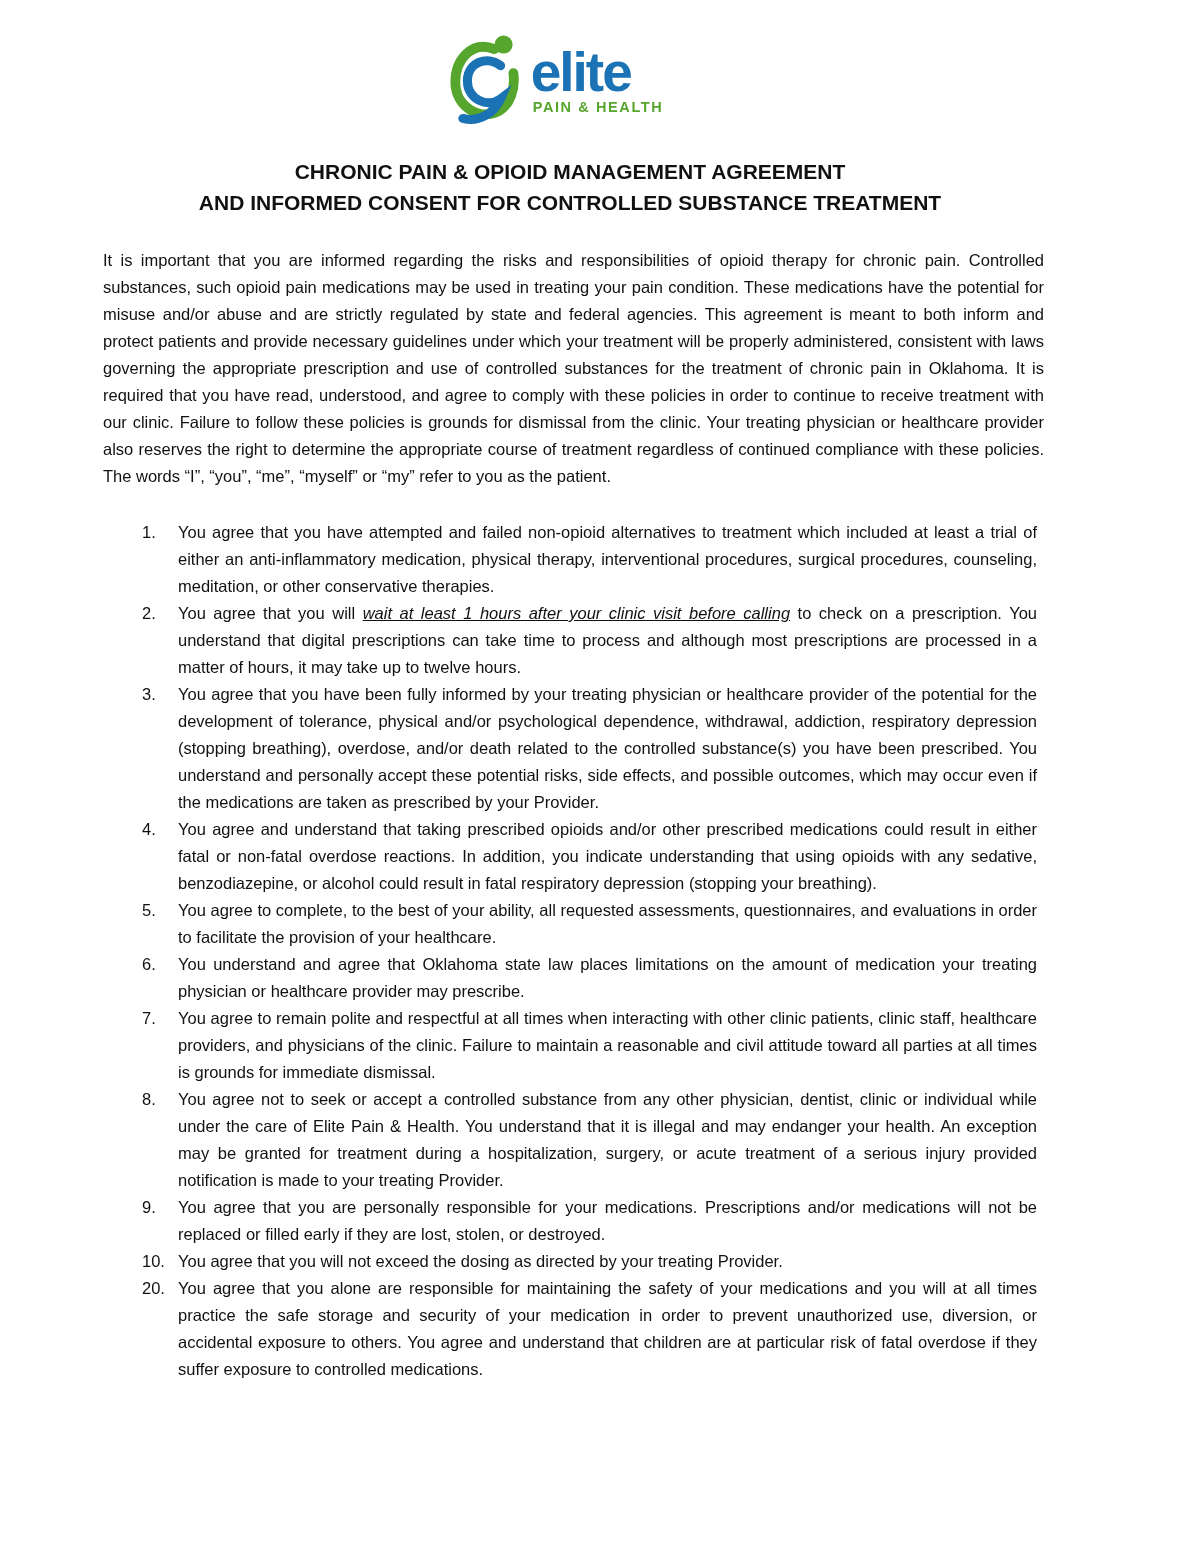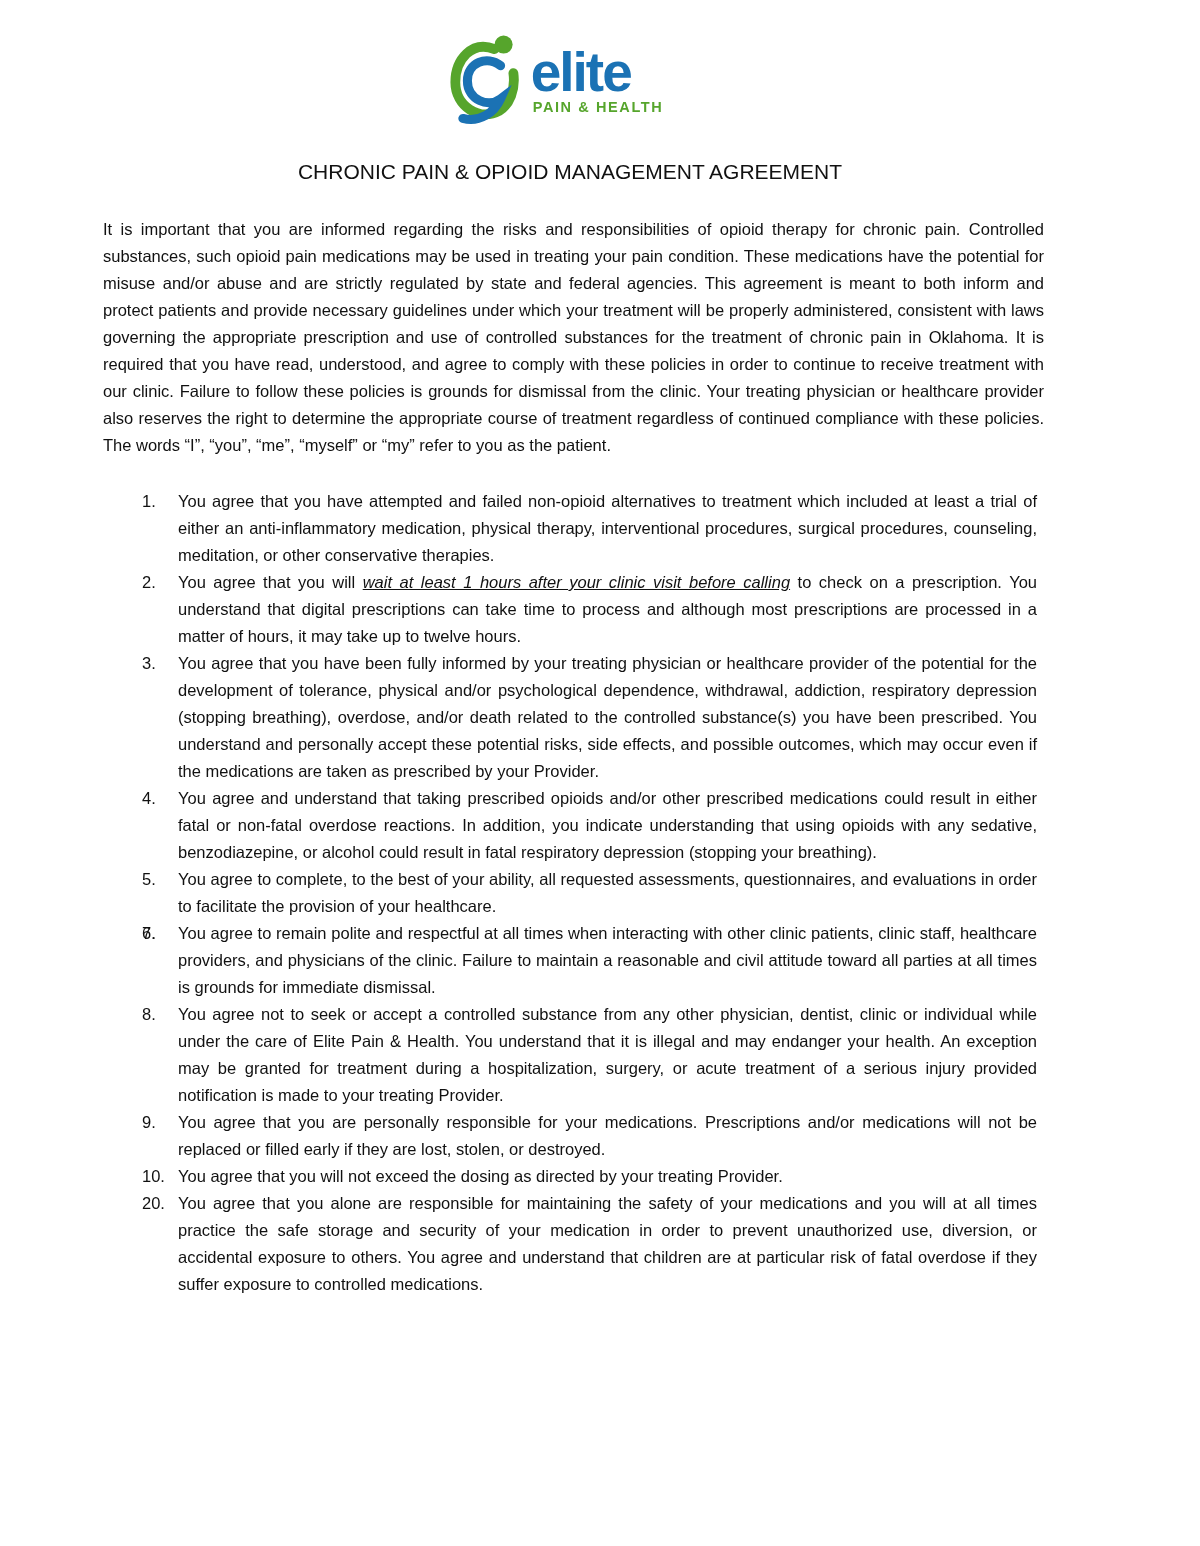--- a/index.html
+++ b/index.html
@@ -37,21 +37,21 @@
     letter-spacing: 1.6px;
     color: #56a52c;
     margin-top: 3px;
     margin-left: 2px;
   }
   
   .doc-title {
     margin-top: 20px;
     text-align: center;
     font-size: 21px;
-    font-weight: normal;
+    font-weight: bold;
     line-height: 31px;
     color: #111111;
   }
   
   .intro {
     margin: 29px 96px 0 103px;
     font-size: 16.5px;
     line-height: 27px;
     text-align: justify;
   }
@@ -89,20 +89,21 @@
       <path d="M68 42 C50 28 24 38 24 62 C24 88 52 98 68 86 C60 104 40 118 18 112" fill="none" stroke-width="12" stroke-linecap="round" stroke="#1b72b4"></path>
     </svg>
     <div class="logo-text">
       <div class="brand">elite</div>
       <div class="tagline">PAIN &amp; HEALTH</div>
     </div>
   </div>
 
   <div class="doc-title">
     <div>CHRONIC PAIN &amp; OPIOID MANAGEMENT AGREEMENT</div>
+    <div>AND INFORMED CONSENT FOR CONTROLLED SUBSTANCE TREATMENT</div>
   </div>
 
   <p class="intro">It is important that you are informed regarding the risks and responsibilities of opioid therapy for chronic pain. Controlled substances, such opioid pain medications may be used in treating your pain condition.  These medications have the potential for misuse and/or abuse and are strictly regulated by state and federal agencies. This agreement is meant to both inform and protect patients and provide necessary guidelines under which your treatment will be properly administered, consistent with laws governing the appropriate prescription and use of controlled substances for the treatment of chronic pain in Oklahoma. It is required that you have read, understood, and agree to comply with these policies in order to continue to receive treatment with our clinic. Failure to follow these policies is grounds for dismissal from the clinic. Your treating physician or healthcare provider also reserves the right to determine the appropriate course of treatment regardless of continued compliance with these policies. The words “I”, “you”, “me”, “myself” or “my” refer to you as the patient.</p>
 
   <ol class="agreement-list">
     <li>
       <span class="num">1.</span>
       <span>You agree that you have attempted and failed non-opioid alternatives to treatment which included at least a trial of either an anti-inflammatory medication, physical therapy,  interventional procedures, surgical procedures, counseling, meditation, or other conservative therapies.</span>
     </li>
     <li>
@@ -116,20 +117,21 @@
     <li>
       <span class="num">4.</span>
       <span>You agree and understand that taking prescribed opioids and/or other prescribed medications could result in either fatal or non-fatal overdose reactions. In addition, you indicate understanding that using opioids with any sedative, benzodiazepine, or alcohol could result in fatal respiratory depression (stopping your breathing).</span>
     </li>
     <li>
       <span class="num">5.</span>
       <span>You agree to complete, to the best of your ability, all requested assessments, questionnaires, and evaluations in order to facilitate the provision of your healthcare.</span>
     </li>
     <li>
       <span class="num">6.</span>
+      <span>You understand and agree that Oklahoma state law places limitations on the amount of medication your treating physician or healthcare provider may prescribe.</span>
     </li>
     <li>
       <span class="num">7.</span>
       <span>You agree to remain polite and respectful at all times when interacting with other clinic patients, clinic staff, healthcare providers, and physicians of the clinic. Failure to maintain a reasonable and civil attitude toward all parties at all times is grounds for immediate dismissal.</span>
     </li>
     <li>
       <span class="num">8.</span>
       <span>You agree not to seek or accept a controlled substance from any other physician, dentist, clinic or individual while under the care of Elite Pain &amp; Health.  You understand that it is illegal and may endanger your health. An exception may be granted for treatment during a hospitalization, surgery, or acute treatment of a serious injury provided notification is made to your treating Provider.</span>
     </li>
     <li>

